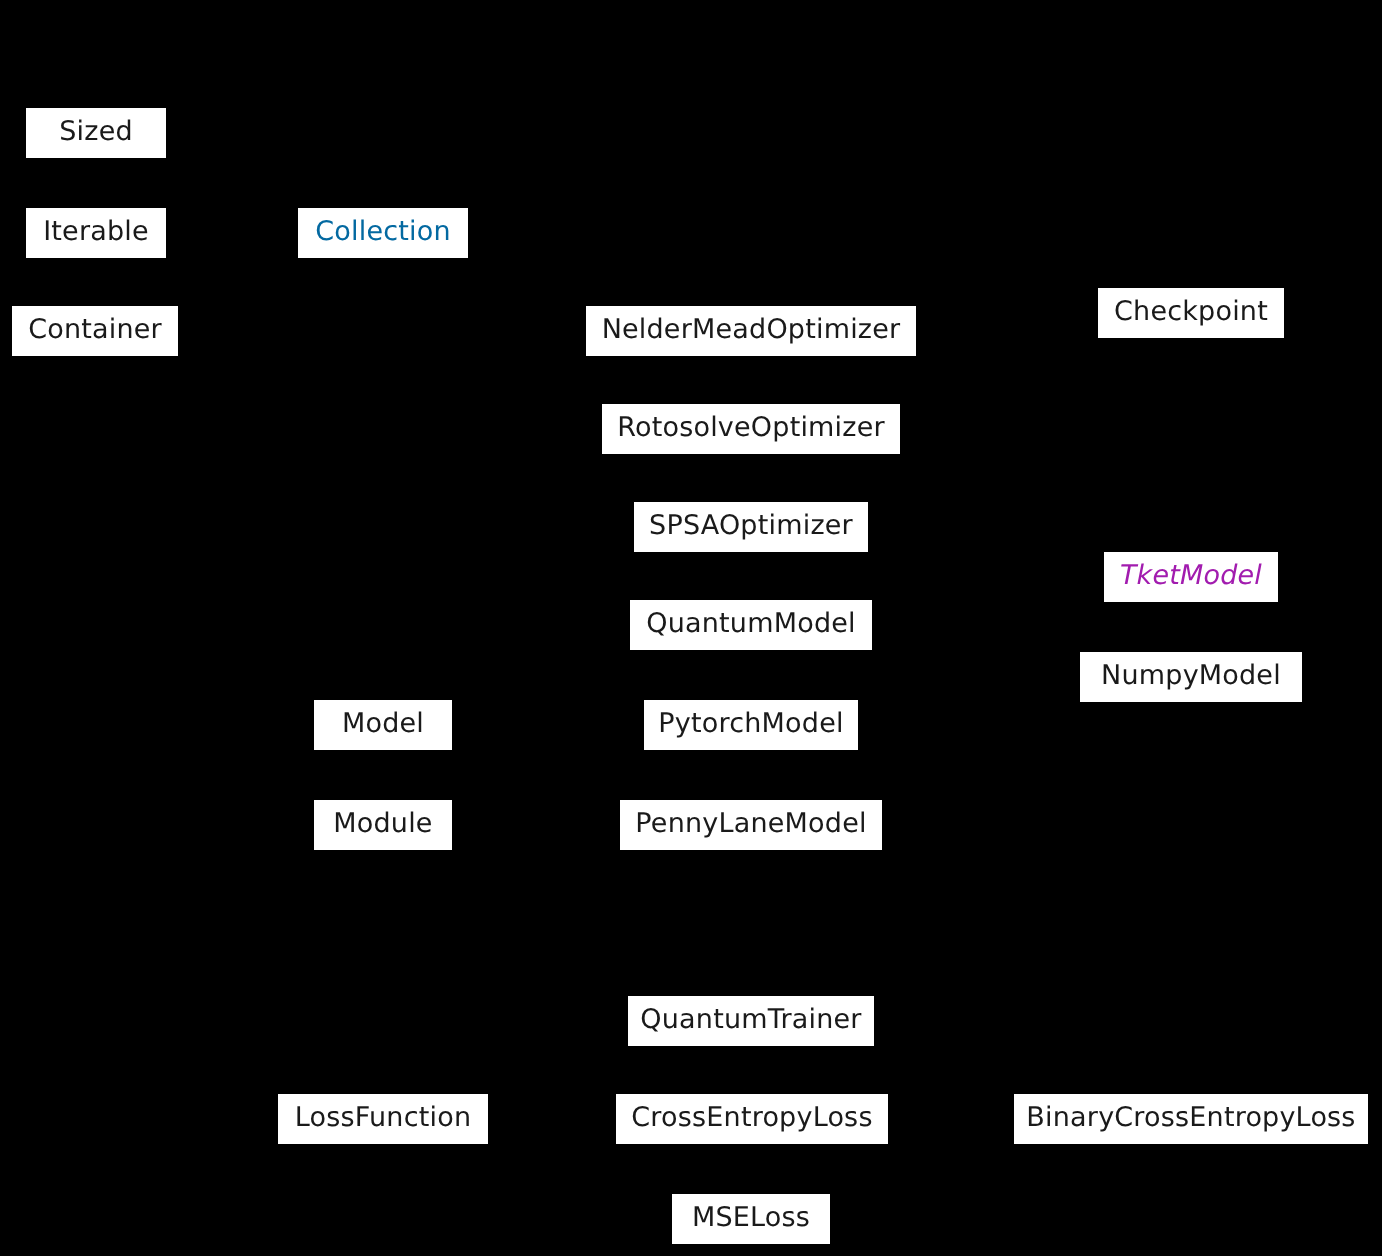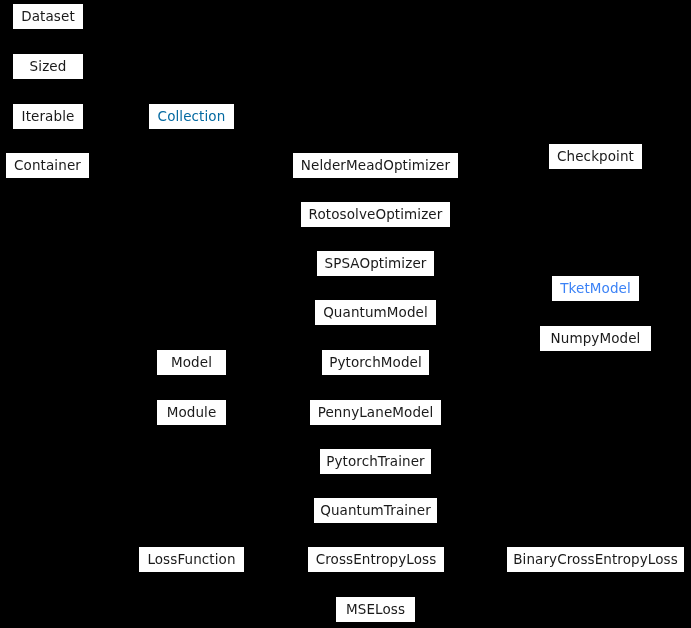--- a/index.html
+++ b/index.html
@@ -66,23 +66,20 @@
     <div class="edge" style="left: 284px; top: 412px; width: 26px; height: 1px; background: rgb(0, 0, 0);"></div>
     <div class="edge" style="left: 227px; top: 412px; width: 58px; height: 1px; background: rgb(0, 0, 0);"></div>
     <div class="edge" style="left: 284px; top: 462px; width: 36px; height: 1px; background: rgb(0, 0, 0);"></div>
     <div class="edge" style="left: 227px; top: 462px; width: 58px; height: 1px; background: rgb(0, 0, 0);"></div>
     <div class="edge" style="left: 284px; top: 462px; width: 1px; height: 49px; background: rgb(0, 0, 0);"></div>
     <div class="edge" style="left: 284px; top: 511px; width: 30px; height: 1px; background: rgb(0, 0, 0);"></div>
     <div class="edge" style="left: 245px; top: 560px; width: 63px; height: 1px; background: rgb(0, 0, 0);"></div>
     <div class="edge" style="left: 284px; top: 560px; width: 1px; height: 50px; background: rgb(0, 0, 0);"></div>
     <div class="edge" style="left: 284px; top: 610px; width: 52px; height: 1px; background: rgb(0, 0, 0);"></div>
     <div class="edge" style="left: 445px; top: 560px; width: 62px; height: 1px; background: rgb(0, 0, 0);"></div>
-    <div class="node" style="left: 12px; top: 3px; width: 72px; height: 27px; background: rgb(255, 255, 255); border-color: rgb(0, 0, 0); color: rgb(26, 26, 26);">
-      <span>Dataset</span>
-    </div>
     <div class="node" style="left: 12px; top: 53px; width: 72px; height: 27px; background: rgb(255, 255, 255); border-color: rgb(0, 0, 0); color: rgb(26, 26, 26);">
       <span>Sized</span>
     </div>
     <div class="node" style="left: 12px; top: 103px; width: 72px; height: 27px; background: rgb(255, 255, 255); border-color: rgb(0, 0, 0); color: rgb(26, 26, 26);">
       <span>Iterable</span>
     </div>
     <div class="node" style="left: 5px; top: 152px; width: 85px; height: 27px; background: rgb(255, 255, 255); border-color: rgb(0, 0, 0); color: rgb(26, 26, 26);">
       <span>Container</span>
     </div>
     <div class="node" style="left: 148px; top: 103px; width: 87px; height: 27px; background: rgb(255, 255, 255); border-color: rgb(0, 0, 0); color: #0369a1;">
@@ -108,36 +105,33 @@
     </div>
     <div class="node" style="left: 314px; top: 299px; width: 123px; height: 27px; background: rgb(255, 255, 255); border-color: rgb(0, 0, 0); color: rgb(26, 26, 26);">
       <span>QuantumModel</span>
     </div>
     <div class="node" style="left: 321px; top: 349px; width: 109px; height: 27px; background: rgb(255, 255, 255); border-color: rgb(0, 0, 0); color: rgb(26, 26, 26);">
       <span>PytorchModel</span>
     </div>
     <div class="node" style="left: 309px; top: 399px; width: 133px; height: 27px; background: rgb(255, 255, 255); border-color: rgb(0, 0, 0); color: rgb(26, 26, 26);">
       <span>PennyLaneModel</span>
     </div>
-    <div class="node" style="left: 319px; top: 448px; width: 113px; height: 27px; background: rgb(255, 255, 255); border-color: rgb(0, 0, 0); color: rgb(26, 26, 26);">
-      <span>PytorchTrainer</span>
-    </div>
     <div class="node" style="left: 313px; top: 497px; width: 125px; height: 27px; background: rgb(255, 255, 255); border-color: rgb(0, 0, 0); color: rgb(26, 26, 26);">
       <span>QuantumTrainer</span>
     </div>
     <div class="node" style="left: 307px; top: 546px; width: 138px; height: 27px; background: rgb(255, 255, 255); border-color: rgb(0, 0, 0); color: rgb(26, 26, 26);">
       <span>CrossEntropyLoss</span>
     </div>
     <div class="node" style="left: 335px; top: 596px; width: 81px; height: 27px; background: rgb(255, 255, 255); border-color: rgb(0, 0, 0); color: rgb(26, 26, 26);">
       <span>MSELoss</span>
     </div>
     <div class="node" style="left: 548px; top: 103px; width: 95px; height: 27px; background: rgb(255, 255, 255); border-color: rgb(0, 0, 0); color: rgb(26, 26, 26); margin-top: 40px;">
       <span>Checkpoint</span>
     </div>
-    <div class="node" style="left: 551px; top: 275px; width: 89px; height: 27px; background: rgb(255, 255, 255); border-color: rgb(0, 0, 0); color: #3b82f6;">
+    <div class="node" style="left: 551px; top: 275px; width: 89px; height: 27px; background: rgb(255, 255, 255); border-color: rgb(0, 0, 0); color: #a21caf; font-style: italic;">
       <span>TketModel</span>
     </div>
     <div class="node" style="left: 539px; top: 325px; width: 113px; height: 27px; background: rgb(255, 255, 255); border-color: rgb(0, 0, 0); color: rgb(26, 26, 26);">
       <span>NumpyModel</span>
     </div>
     <div class="node" style="left: 506px; top: 546px; width: 179px; height: 27px; background: rgb(255, 255, 255); border-color: rgb(0, 0, 0); color: rgb(26, 26, 26);">
       <span>BinaryCrossEntropyLoss</span>
     </div>
   </div>
 

